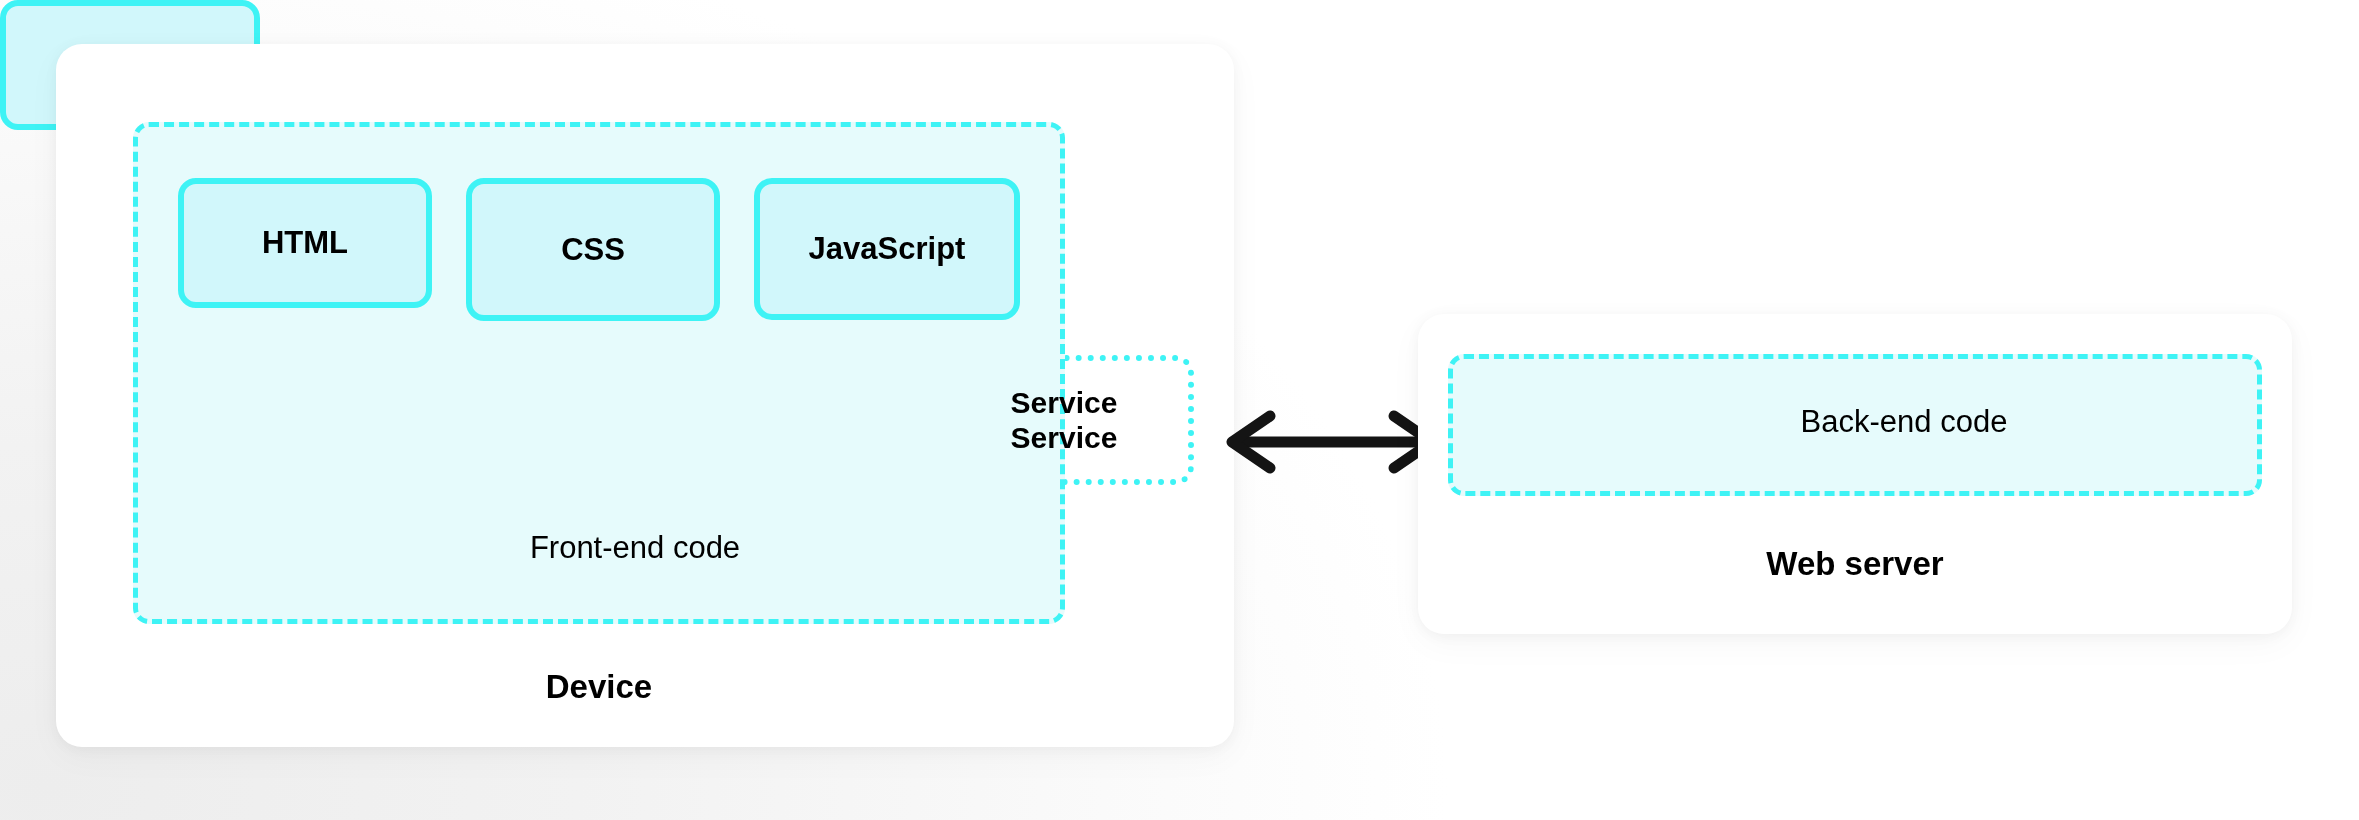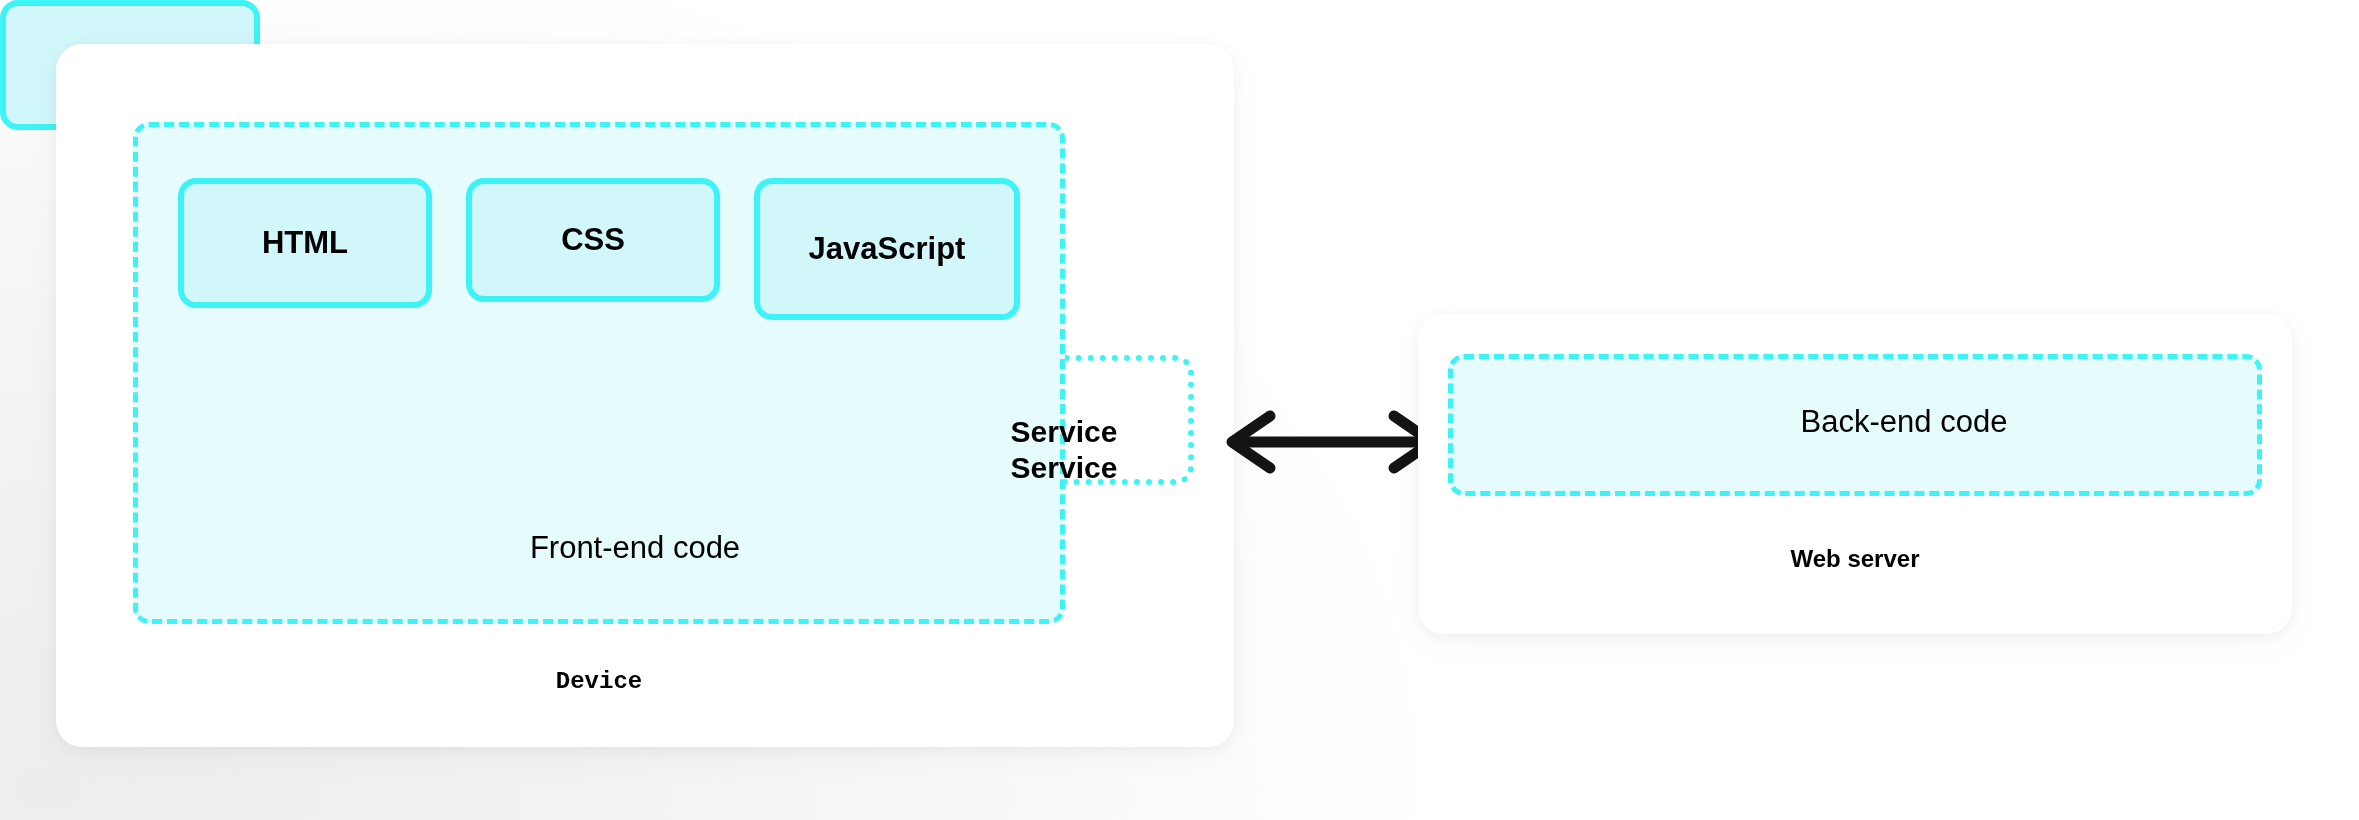--- a/index.html
+++ b/index.html
@@ -73,21 +73,21 @@
     box-sizing: border-box;
     display: flex;
     align-items: center;
     justify-content: center;
     color: #000000;
     font-weight: bold;
     font-size: 31px;
     line-height: 1.16;
   }
   #tile-html    { left: 178px; top: 178px; width: 254px; height: 130px; }
-  #tile-css     { left: 466px; top: 178px; width: 254px; height: 124px; }
+  #tile-css     { left: 466px; top: 178px; width: 254px; height: 143px; }
   #tile-js      { left: 754px; top: 178px; width: 266px; height: 142px; }
   #tile-manifest{ left: 178px; top: 355px; width: 730px; height: 130px; }
 
   
   #tile-serviceworker {
     left: 934px;
     top: 355px;
     width: 260px;
     height: 130px;
     background: #d1f7fb;
@@ -110,21 +110,21 @@
     pointer-events: none;
     clip-path: inset(0 0 0 131px);
   }
   #sw-label {
     position: absolute;
     left: 934px;
     top: 355px;
     width: 260px;
     height: 130px;
     display: flex;
-    align-items: flex-end;
+    align-items: center;
     justify-content: center;
     text-align: center;
     font-weight: bold;
     font-size: 30px;
     line-height: 1.18;
     color: #000;
     z-index: 6;
   }
 
   
@@ -142,31 +142,30 @@
   }
   #backend-caption {
     left: 1448px;
     top: 404px;
     width: 912px;
   }
 
   
   .card-caption {
     position: absolute;
-    font-size: 24px;
+    font-size: 33px;
     font-weight: bold;
     color: #000000;
     text-align: center;
     white-space: nowrap;
   }
   #device-caption {
     left: 133px;
     top: 668px;
     width: 932px;
-    font-family: Liberation Mono, monospace;
   }
   #server-caption {
     left: 1448px;
     top: 545px;
     width: 814px;
   }
 
   
   #link-arrow {
     position: absolute;

